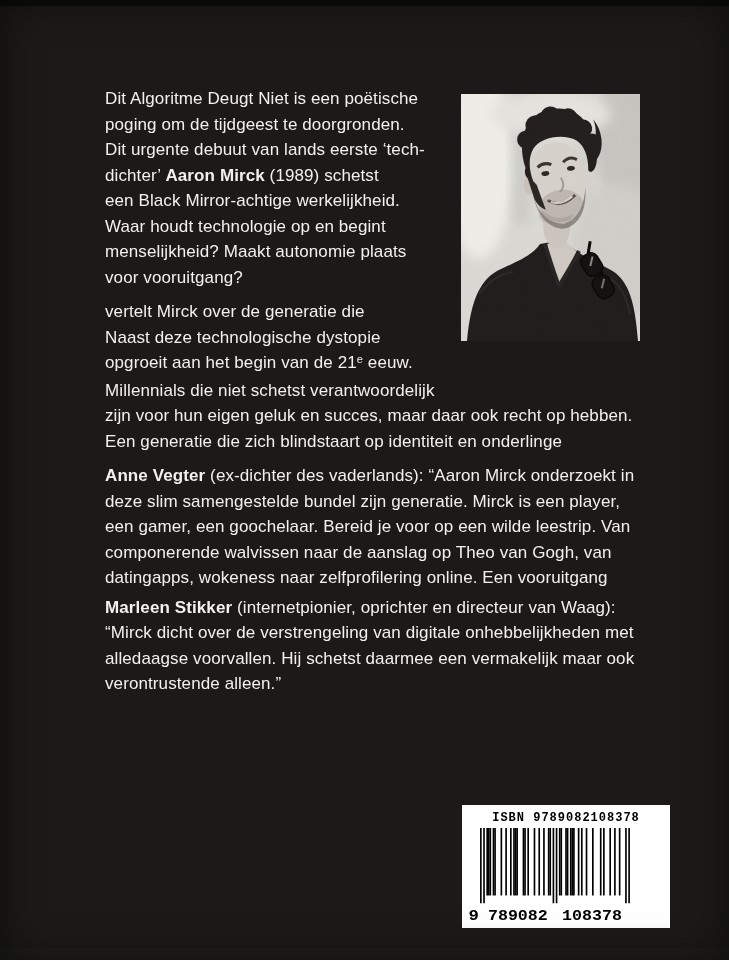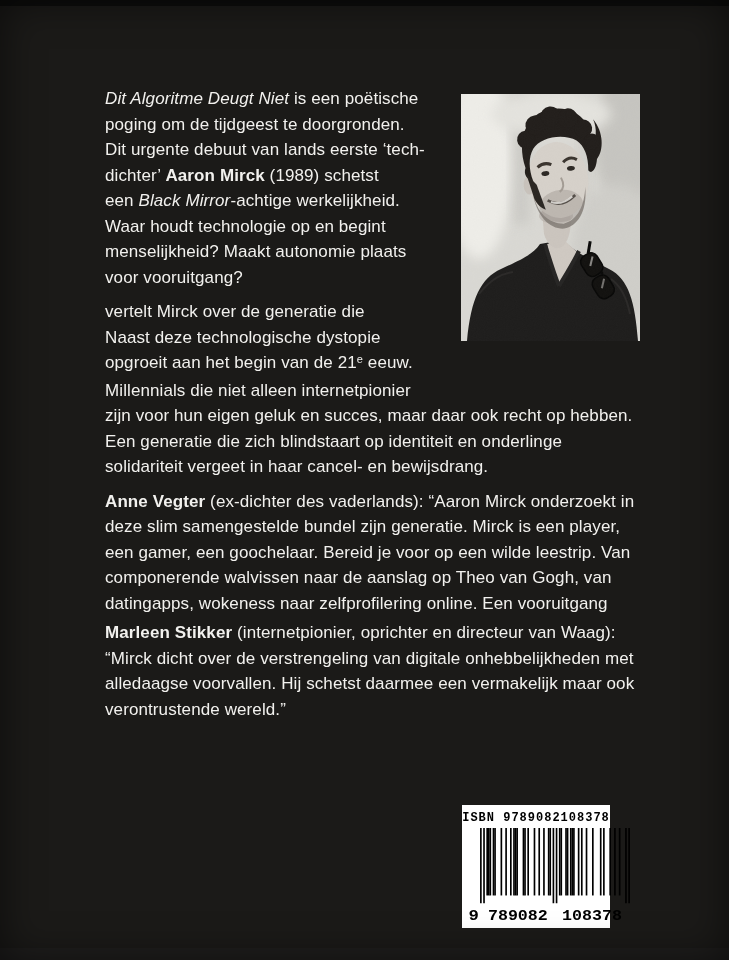--- a/index.html
+++ b/index.html
@@ -24,31 +24,31 @@
   
   .textcol{
     position:absolute;left:105px;top:86px;width:580px;
     color:var(--ink);
     font-size:17px;line-height:25.5px;letter-spacing:.1px;
   }
   .para{margin:0 0 9px 0;}
   .para:nth-child(3){margin-bottom:4px;}
   .line{white-space:nowrap;}
   .seg-b{font-weight:bold;}
-  .seg-i{font-style:italic;text-align:center;}
+  .seg-i{text-align:center;}
   .seg-sup{font-size:11px;position:relative;top:-5px;}
   
   .photo{
     position:absolute;left:461px;top:94px;width:179px;height:247px;
     background:#d9d8d3;overflow:hidden;
   }
   .photo svg{display:block;width:100%;height:100%;}
   
   .barcode-box{
-    position:absolute;left:462px;top:805px;width:148px;height:123px;
+    position:absolute;left:462px;top:805px;width:208px;height:123px;
     background:var(--bc-bg);color:var(--bc-ink);
   }
   .isbn-label{
     margin-top:6px;text-align:center;
     font-family:"Liberation Mono", monospace;
     font-size:12px;font-weight:bold;letter-spacing:1px;white-space:nowrap;
   }
   .bars{
     position:absolute;left:7px;top:23px;width:164px;height:96px;
   }
@@ -71,37 +71,36 @@
       <div class="line"><span>dichter’ </span><span class="seg-b">Aaron Mirck</span><span> (1989) schetst</span></div>
       <div class="line"><span>een </span><span class="seg-i">Black Mirror</span><span>-achtige werkelijkheid.</span></div>
       <div class="line"><span>Waar houdt technologie op en begint</span></div>
       <div class="line"><span>menselijkheid? Maakt autonomie plaats</span></div>
       <div class="line"><span>voor vooruitgang?</span></div>
     </div>
     <div class="para">
       <div class="line"><span>vertelt Mirck over de generatie die</span></div>
       <div class="line"><span>Naast deze technologische dystopie</span></div>
       <div class="line"><span>opgroeit aan het begin van de 21</span><span class="seg-sup">e</span><span> eeuw.</span></div>
-      <div class="line"><span>Millennials die niet alleen internetpionier</span></div>
+      <div class="line"><span>Millennials die niet schetst verantwoordelijk</span></div>
       <div class="line"><span>zijn voor hun eigen geluk en succes, maar daar ook recht op hebben.</span></div>
       <div class="line"><span>Een generatie die zich blindstaart op identiteit en onderlinge</span></div>
-      <div class="line"><span>solidariteit vergeet in haar cancel- en bewijsdrang.</span></div>
     </div>
     <div class="para">
       <div class="line"><span class="seg-b">Anne Vegter</span><span> (ex-dichter des vaderlands): “Aaron Mirck onderzoekt in</span></div>
       <div class="line"><span>deze slim samengestelde bundel zijn generatie. Mirck is een player,</span></div>
       <div class="line"><span>een gamer, een goochelaar. Bereid je voor op een wilde leestrip. Van</span></div>
       <div class="line"><span>componerende walvissen naar de aanslag op Theo van Gogh, van</span></div>
       <div class="line"><span>datingapps, wokeness naar zelfprofilering online. Een vooruitgang</span></div>
     </div>
     <div class="para">
       <div class="line"><span class="seg-b">Marleen Stikker</span><span> (internetpionier, oprichter en directeur van Waag):</span></div>
       <div class="line"><span>“Mirck dicht over de verstrengeling van digitale onhebbelijkheden met</span></div>
       <div class="line"><span>alledaagse voorvallen. Hij schetst daarmee een vermakelijk maar ook</span></div>
-      <div class="line"><span>verontrustende wereld.”</span></div>
+      <div class="line"><span>verontrustende alleen.”</span></div>
     </div>
   </div>
 
 <div class="photo">
   <svg viewBox="0 0 179 247" preserveAspectRatio="none" xmlns="http://www.w3.org/2000/svg">
     <defs>
       <filter id="blur6" x="-40%" y="-40%" width="180%" height="180%">
           <feGaussianBlur stdDeviation="6"></feGaussianBlur>
         </filter>
       <filter id="blur3" x="-40%" y="-40%" width="180%" height="180%">

